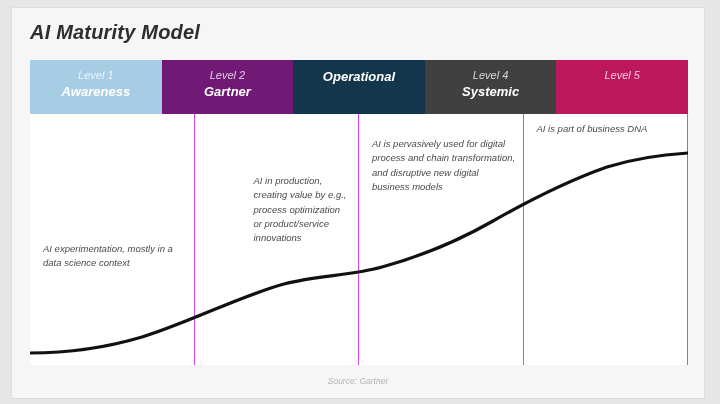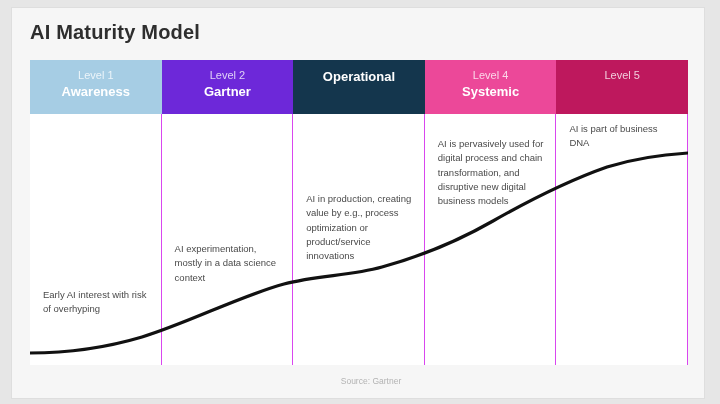--- a/index.html
+++ b/index.html
@@ -9,20 +9,21 @@
     font-family: "Liberation Sans", sans-serif;
     position: relative;
     overflow: hidden;
   }
   .card {
     position: absolute;
     left: 12px; top: 8px;
     width: 692px; height: 390px;
     background: #f6f6f6;
     box-shadow: 0 0 0 1px rgba(0,0,0,0.03);
+    font-style: italic;
   }
   .title {
     position: absolute;
     left: 18px; top: 13px;
     font-size: 20px;
     font-weight: 700;
     letter-spacing: 0.2px;
     color: #2e2e2e;
   }
   .grid {
@@ -64,73 +65,69 @@
   .desc {
     position: absolute;
     left: 13px; right: 7px;
     margin: 0;
     font-size: 9.5px;
     line-height: 1.5;
     color: #4a4a4a;
   }
   .desc-0 { top: 174px; }
   .desc-1 { top: 128px; }
-  .desc-2 { top: 78px; }
+  .desc-2 { top: 60px; margin-left: 46px; }
   .desc-3 { top: 23px; }
   .desc-4 { top: 8px; }
   .curve {
     position: absolute;
     left: 0; top: 0;
     width: 658px; height: 251px;
     pointer-events: none;
   }
   .footer {
     position: absolute;
     left: 0; bottom: 12px;
     width: 100%;
     text-align: center;
     font-size: 8.5px;
     color: #b3b3b3;
-    padding-left: 13px;
   }
 </style>
 </head>
 <body>
 
 <div class="card">
 
   <div class="title">AI Maturity Model</div>
 
   <div class="grid">
 
     <div class="header-row">
       <div class="hcell" style="background-color: rgb(166, 205, 228);">
         <div class="hlevel">Level 1</div>
         <div class="hname">Awareness</div>
       </div>
-      <div class="hcell" style="background-color: #6d28d9;">
+      <div class="hcell" style="background-color: #701a75;">
         <div class="hlevel">Level 2</div>
         <div class="hname">Gartner</div>
       </div>
       <div class="hcell" style="background-color: rgb(20, 54, 77);">
         <div class="hname">Operational</div>
       </div>
-      <div class="hcell" style="background-color: #ec4899;">
+      <div class="hcell" style="background-color: #404040;">
         <div class="hlevel">Level 4</div>
         <div class="hname">Systemic</div>
       </div>
       <div class="hcell" style="background-color: #be185d;">
         <div class="hlevel">Level 5</div>
       </div>
     </div>
 
     <div class="body-row">
-      <div class="bcol">
-        <p class="desc desc-0">Early AI interest with risk of overhyping</p>
-      </div>
       <div class="bcol">
         <p class="desc desc-1">AI experimentation, mostly in a data science context</p>
       </div>
       <div class="bcol">
         <p class="desc desc-2">AI in production, creating value by e.g., process optimization or product/service innovations</p>
       </div>
       <div class="bcol">
         <p class="desc desc-3">AI is pervasively used for digital process and chain transformation, and disruptive new digital business models</p>
       </div>
       <div class="bcol">

